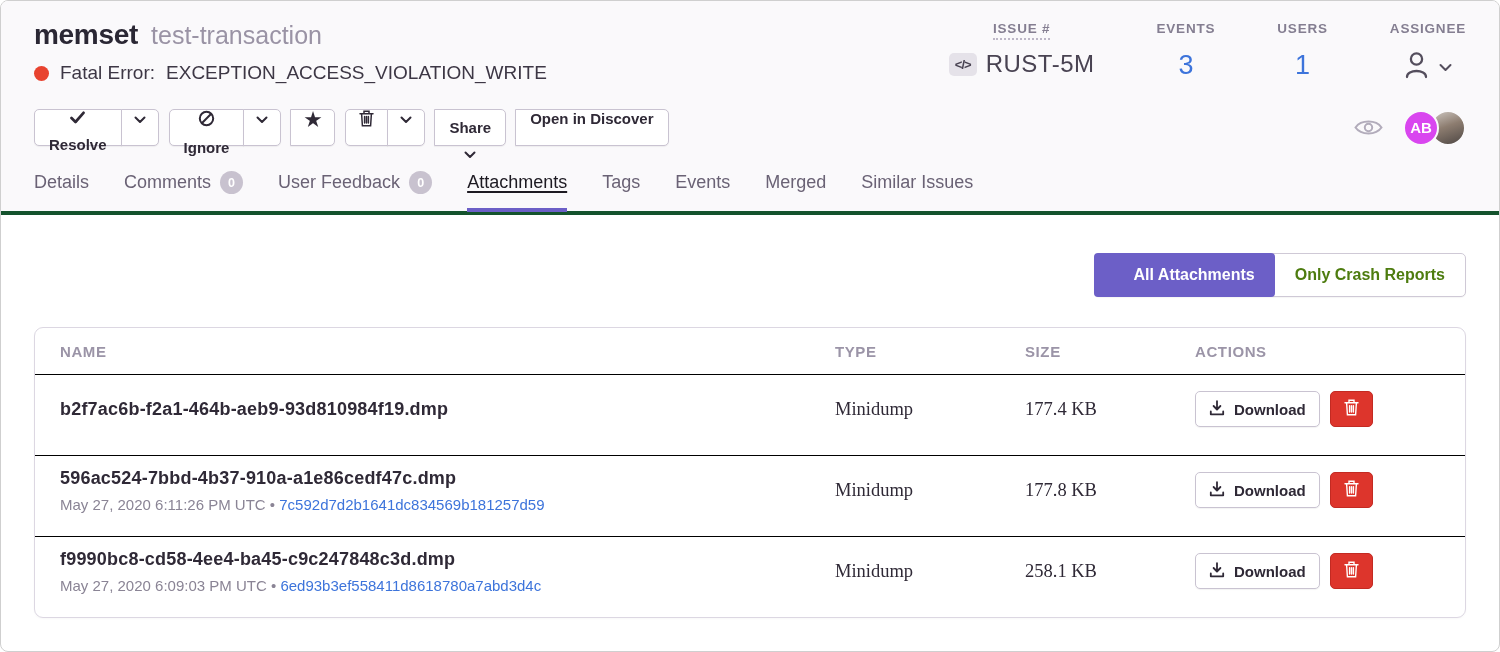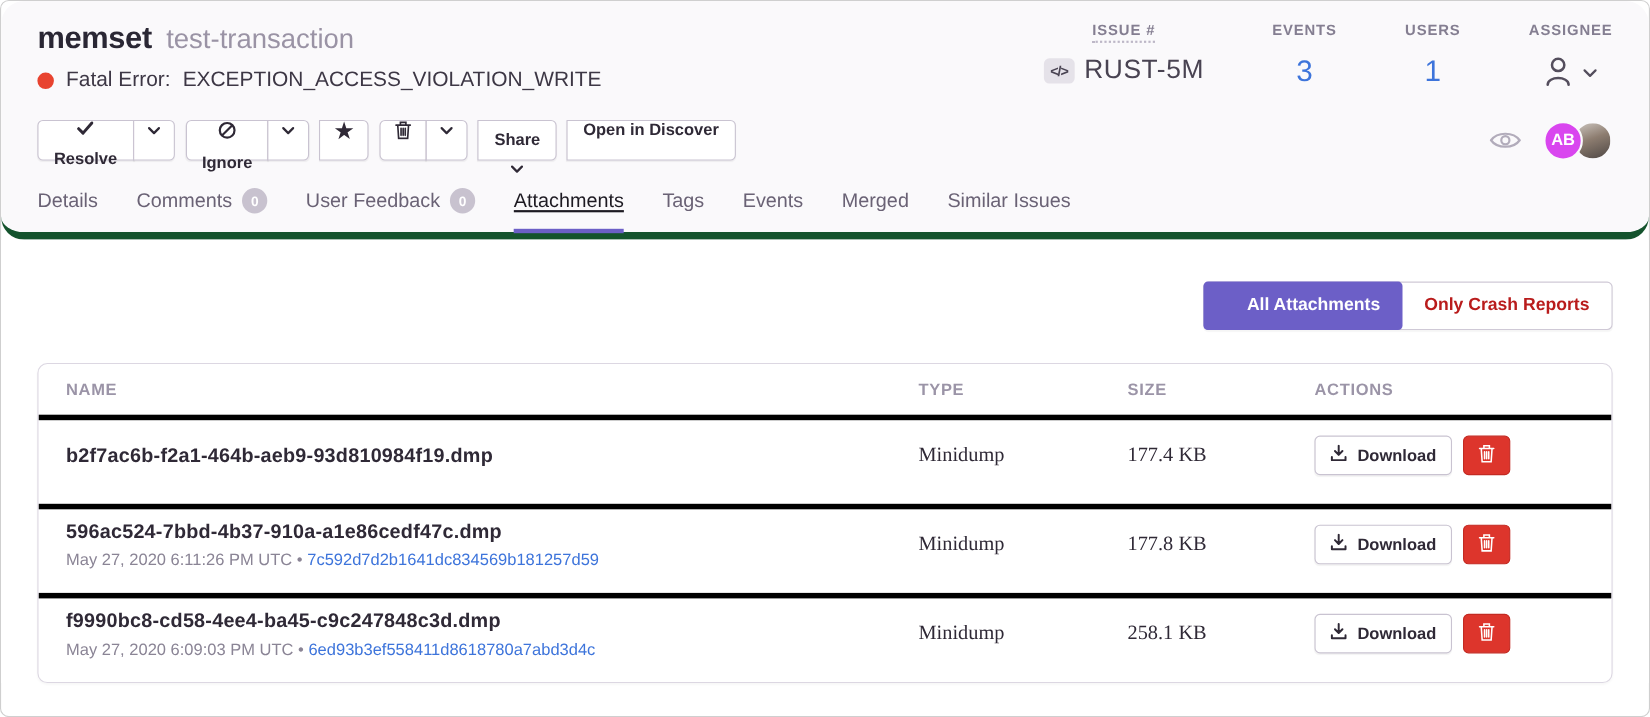--- a/index.html
+++ b/index.html
@@ -1,21 +1,21 @@
 <!DOCTYPE html>
 <html><head>
 <meta charset="utf-8">
 <style>
   * { margin:0; padding:0; box-sizing:border-box; }
   html,body { width:1500px; height:652px; }
   body { font-family:"Liberation Sans", sans-serif; background:#fff; color:#2f2936; }
   .page { width:1500px; height:652px; border:1px solid #cfcfcf; border-radius:8px; overflow:hidden; background:#fff; }
 
   
-  .header { background:#faf9fb; padding:18px 33px 0; border-bottom:7px solid #14532d;border-radius:21px; }
+  .header { background:#faf9fb; padding:18px 33px 0; border-bottom:4px solid #14532d; }
   .header-top { display:flex; justify-content:space-between; align-items:flex-start; }
   .title-row { display:flex; align-items:baseline; gap:13px; }
   .main-title { font-size:28px; font-weight:700; color:#2a2734; letter-spacing:-0.3px; }
   .sub-title { font-size:25px; color:#9a93a5; }
   .error-row { margin-top:11px; display:flex; align-items:center; gap:11px; font-size:19px; color:#3d3745; }
   .error-dot { width:15px; height:15px; border-radius:50%; background:#e8432f; flex:0 0 auto; }
 
   .stats { display:flex; }
   .stat { text-align:center; margin-left:62px; }
   .stat-label { font-size:13.5px; font-weight:700; color:#847e91; letter-spacing:0.8px; }
@@ -48,28 +48,28 @@
   .tab { font-size:18px; color:#6a6275; padding-bottom:17px; position:relative; display:flex; gap:9px; align-items:center; cursor:pointer; }
   .tab-badge { background:#c8c2cf; color:#fff; font-size:12.5px; font-weight:700; width:23px; height:23px; border-radius:50%; display:flex; align-items:center; justify-content:center; }
   .tab.active { color:#1d1a22; font-weight:400; }
   .tab.active .tab-label { text-decoration:underline; text-decoration-thickness:1.5px; text-underline-offset:3px; }
   .tab.active::after { content:""; position:absolute; bottom:-1px; left:0; right:0; height:4px; background:#6c5fc7; }
 
   
   .content { padding:38px 33px 0; background:#fff; }
   .filter-row { display:flex; justify-content:flex-end; margin-bottom:30px; }
   .seg-group { display:flex; border:1px solid #cfc9d6; border-radius:5px; background:#fff; box-shadow:0 1px 1px rgba(0,0,0,0.04); }
-  .seg { padding:0 20px; height:42px; line-height:42px; font-weight:700; font-size:16px; color:#b91c1c; cursor:pointer; white-space:nowrap; }
+  .seg { padding:0 20px; height:42px; line-height:42px; font-weight:700; font-size:16px; color:#4d7c0f; cursor:pointer; white-space:nowrap; }
   .seg.active { background:#6c5fc7; color:#fff; border-radius:4px; margin:-1px 0 -1px -1px; height:44px; line-height:44px;padding-left:40px; }
 
   .panel { border:1px solid #dcd7e2; border-radius:9px; background:#fff; box-shadow:0 1px 2px rgba(0,0,0,0.03); overflow:hidden; }
   .thead, .trow { display:grid; grid-template-columns:1fr 190px 170px 250px; align-items:center; padding:0 20px 0 25px; }
   .thead { height:46px; }
   .th { font-size:15px; font-weight:700; color:#9b94a7; letter-spacing:0.6px; }
-  .trow { border-top:5px solid #000000; padding-top:3px; padding-bottom:15px; min-height:81px; }
+  .trow { border-top:1px solid #000000; padding-top:3px; padding-bottom:15px; min-height:81px; }
   .row-name { font-size:18px; font-weight:700; color:#2f2936; letter-spacing:0.2px; }
   .meta { margin-top:7px; font-size:15px; color:#8a8495; }
   .meta .row-link { color:#3d74db; text-decoration:none; cursor:pointer; }
   .type-cell, .size-cell { font-size:18.5px; color:#2f2936;font-family:Liberation Serif, serif; }
   .actions-cell { display:flex; gap:10px; align-items:center; }
   .download-btn { height:36px; border:1px solid #c9c3d1; border-radius:5px; background:#fff; font-weight:700; font-size:15px; color:#2f2936; display:inline-flex; align-items:center; gap:9px; padding:0 13px; box-shadow:0 1px 1px rgba(0,0,0,0.05); cursor:pointer; font-family:inherit; }
   .trash-btn { width:43px; height:36px; background:#dd352c; border:1px solid #c32a22; border-radius:5px; display:flex; align-items:center; justify-content:center; cursor:pointer; }
 </style>
 </head>
 <body>

